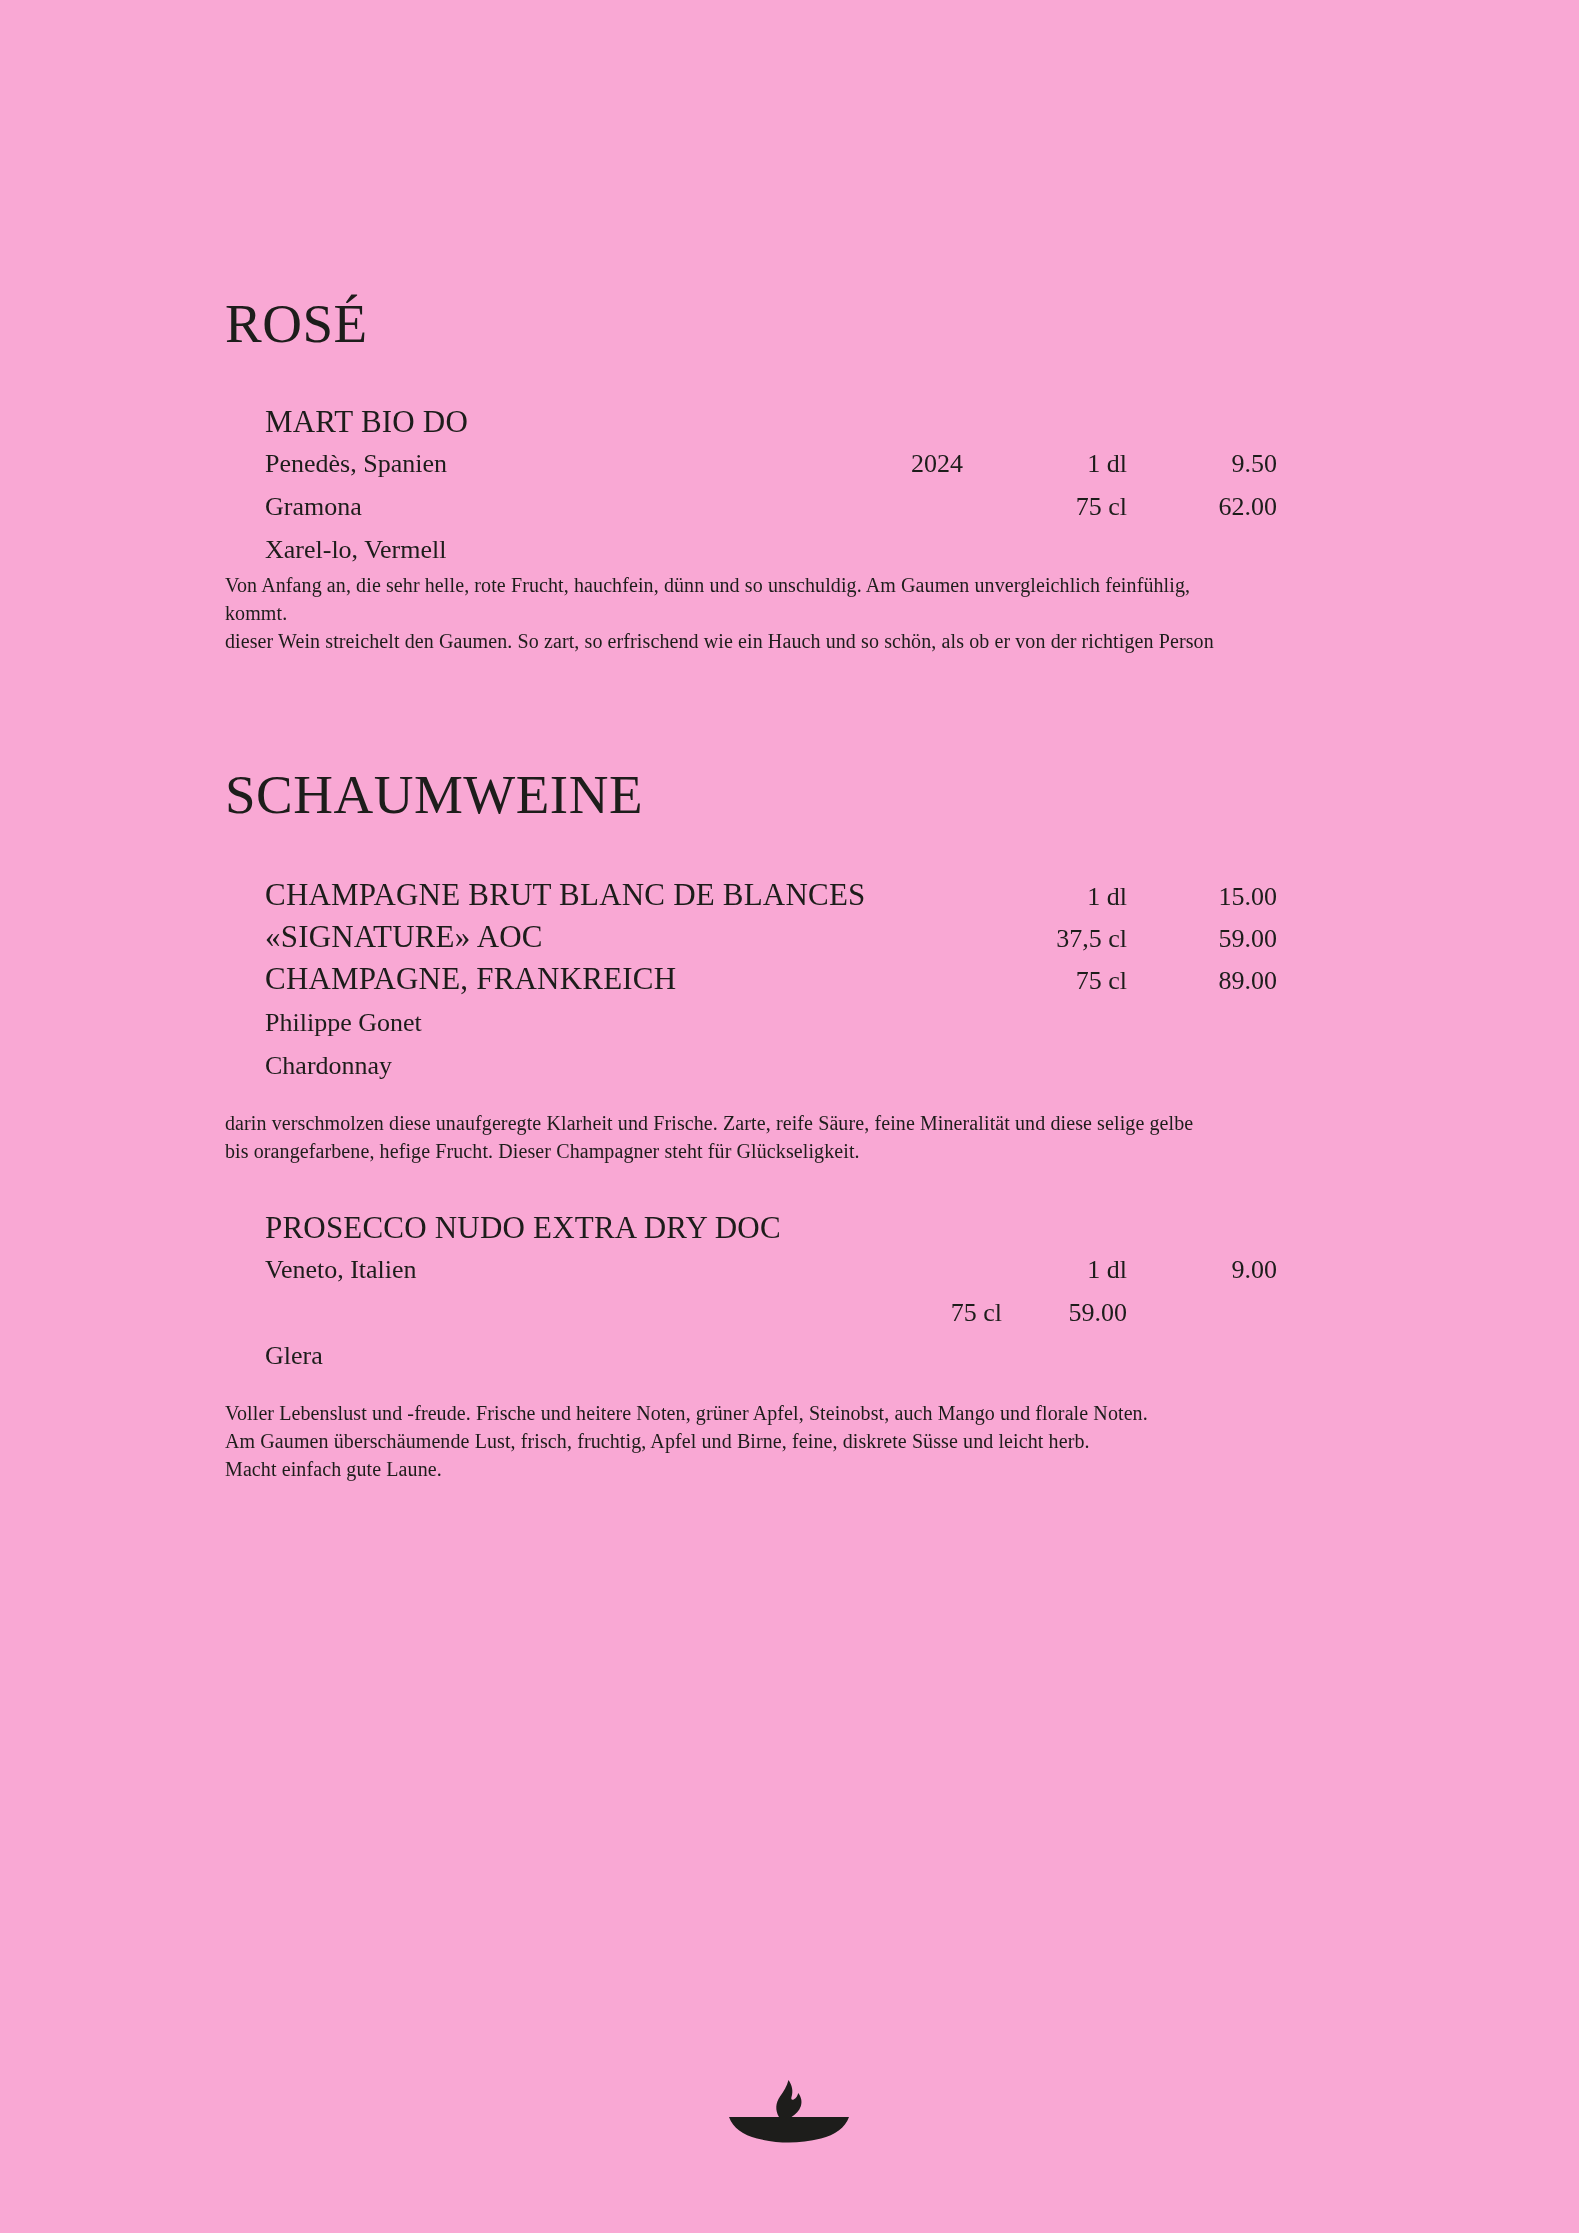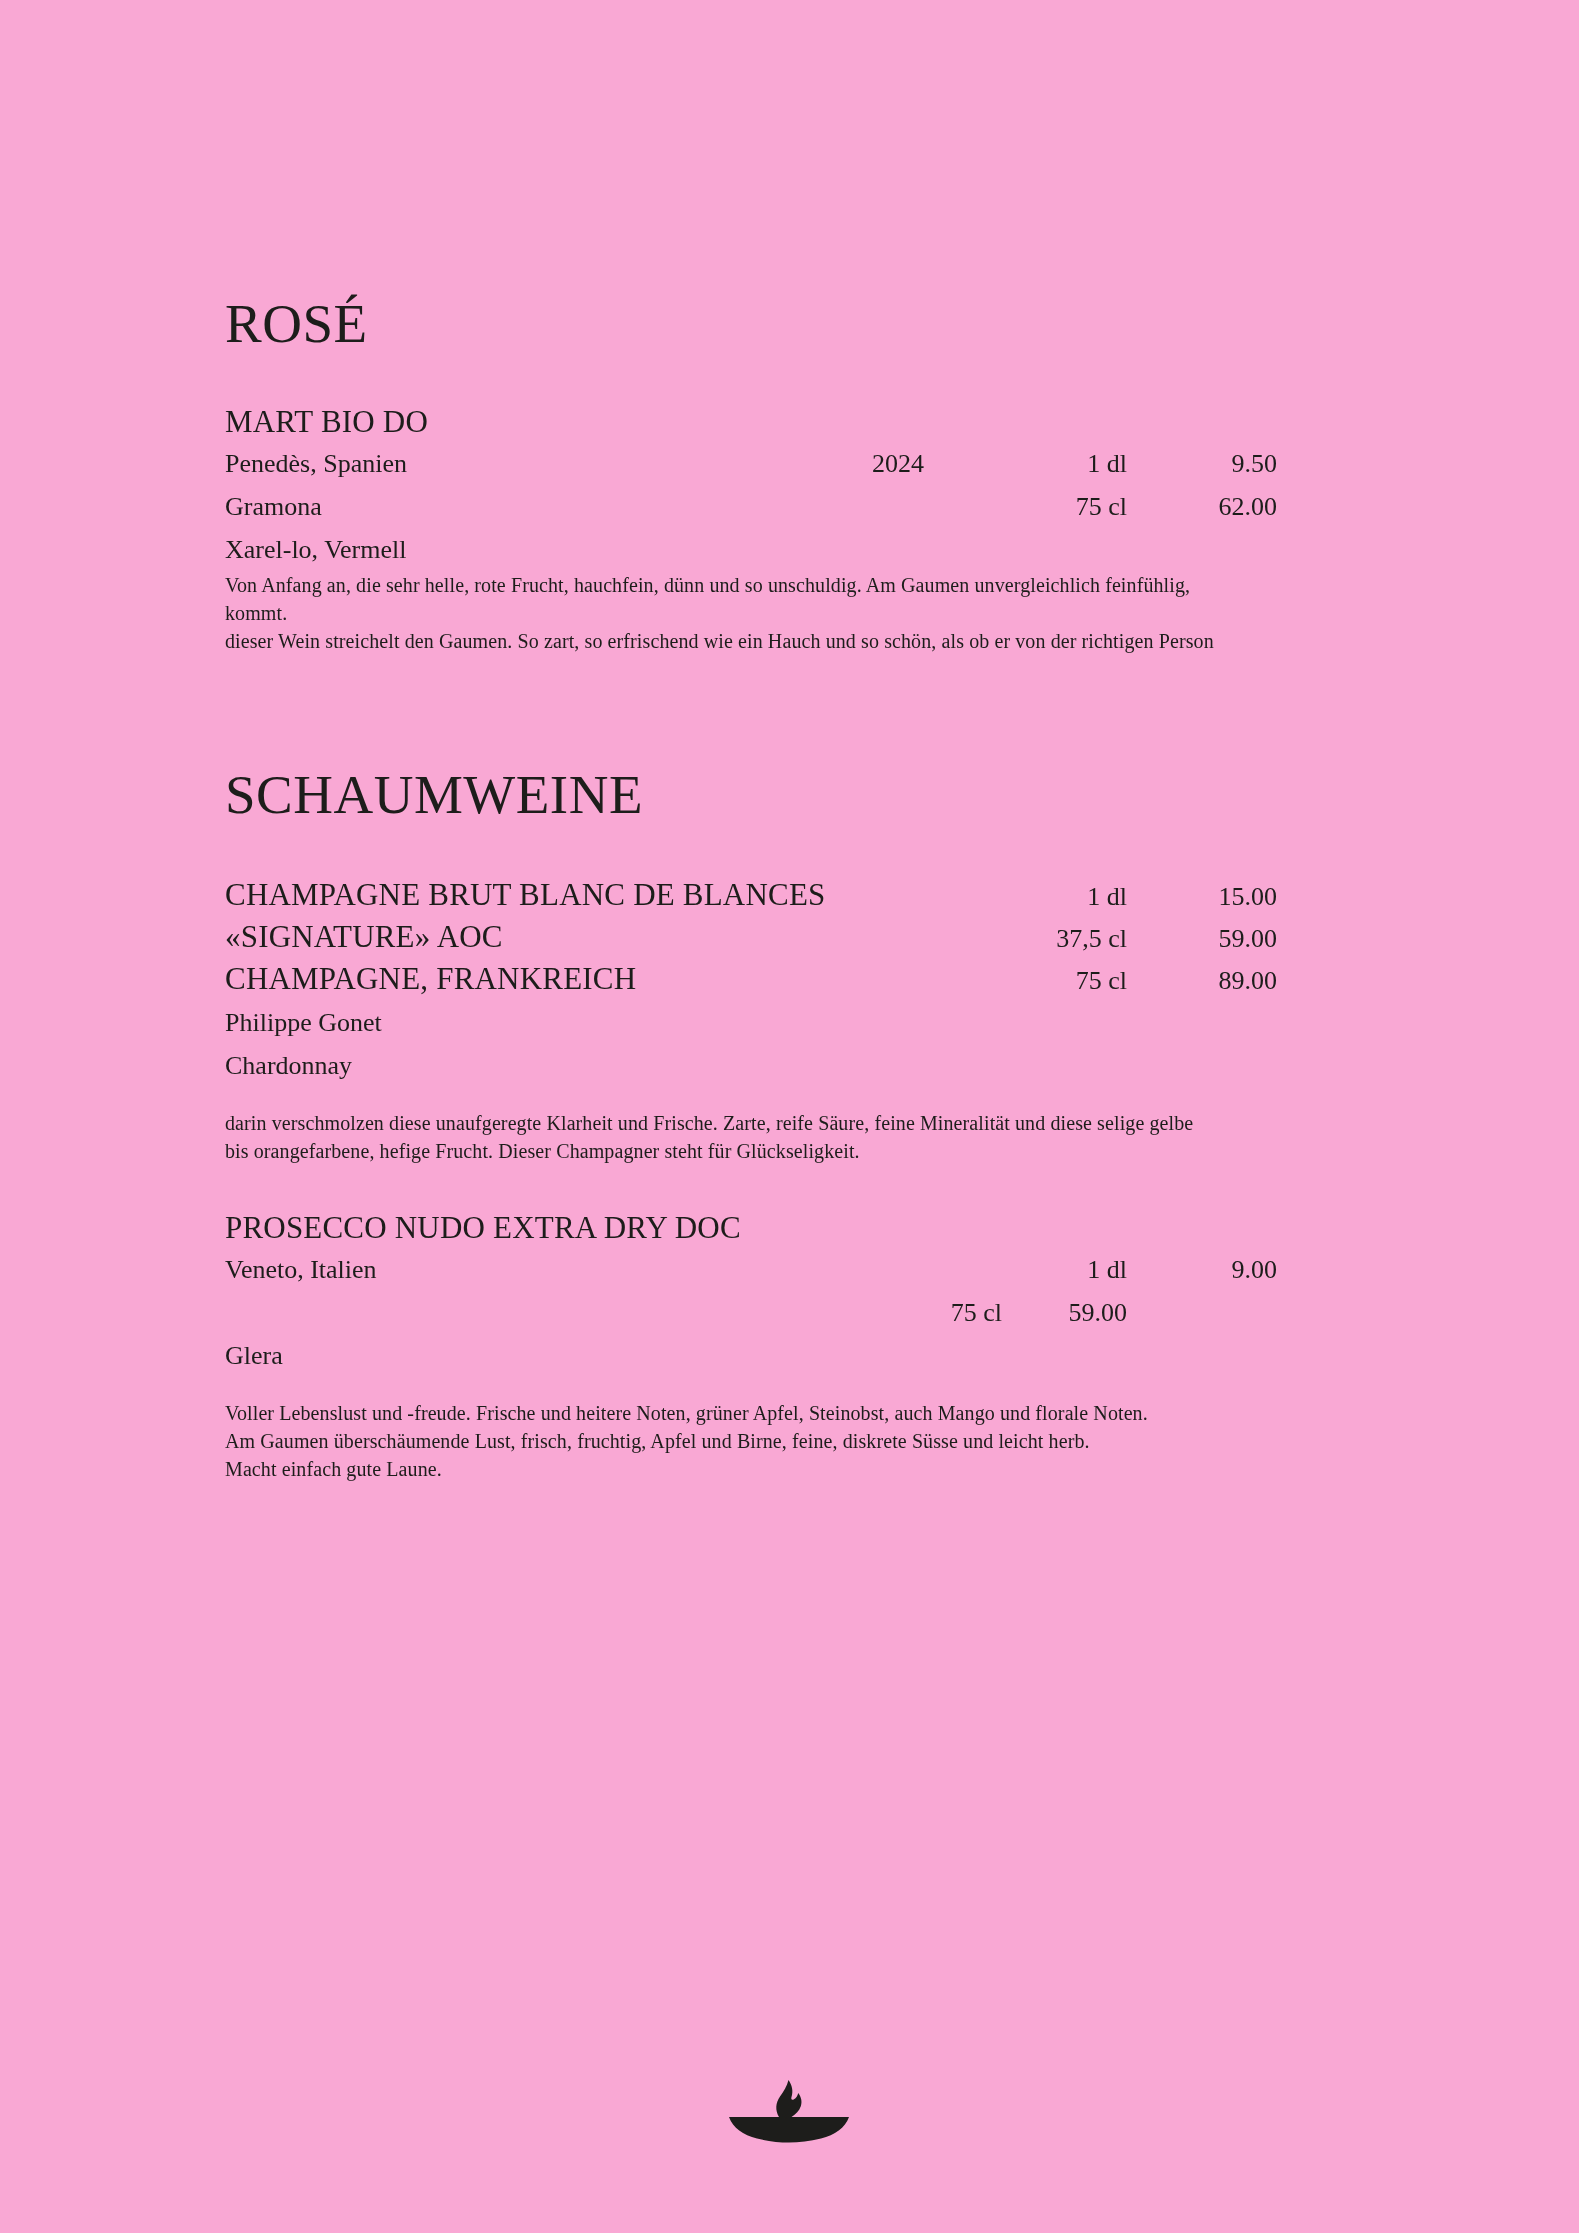--- a/index.html
+++ b/index.html
@@ -27,26 +27,27 @@
   }
   #h-rose{margin-top:298px;}
   #h-schaum{margin-top:114px;}
   .menu-item{margin-top:52px;}
   #item-champagne{margin-top:54px;}
   #item-prosecco{margin-top:43px;}
   .row{
     display:grid;
     grid-template-columns:1fr 130px 125px 150px;
     align-items:baseline;
+    margin-left:40px;
   }
   .row.t{line-height:40px;}
   .row.d{line-height:43px;font-size:26px;}
   .row.t .name{font-size:31px;letter-spacing:0.2px;}
   .row.t .vintage,.row.t .size,.row.t .price{font-size:26px;}
-  .vintage{text-align:left;}
+  .vintage{text-align:center;}
   .size,.price{text-align:right;}
   .desc{
     font-size:20px;
     line-height:28px;
     letter-spacing:0.1px;
   }
   #desc-champagne,#desc-prosecco{margin-top:22px;}
   .dline{white-space:nowrap;}
   .logo{
     position:absolute;

